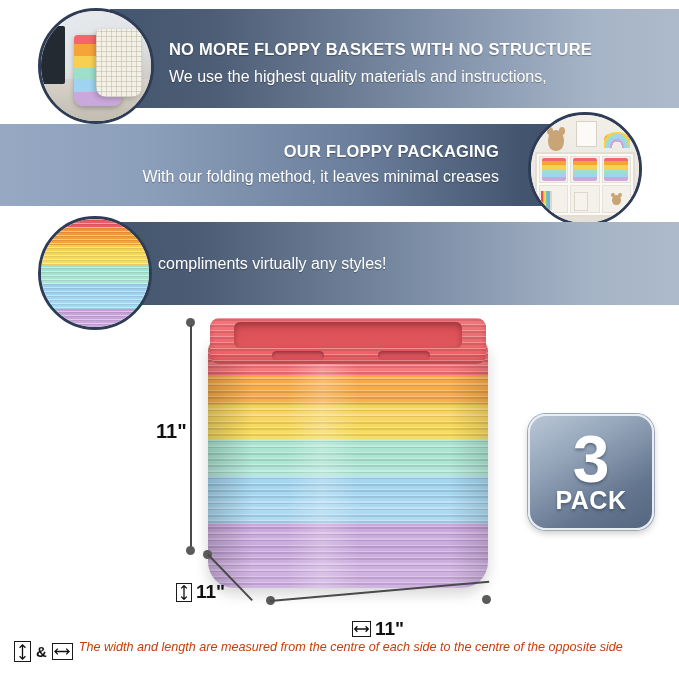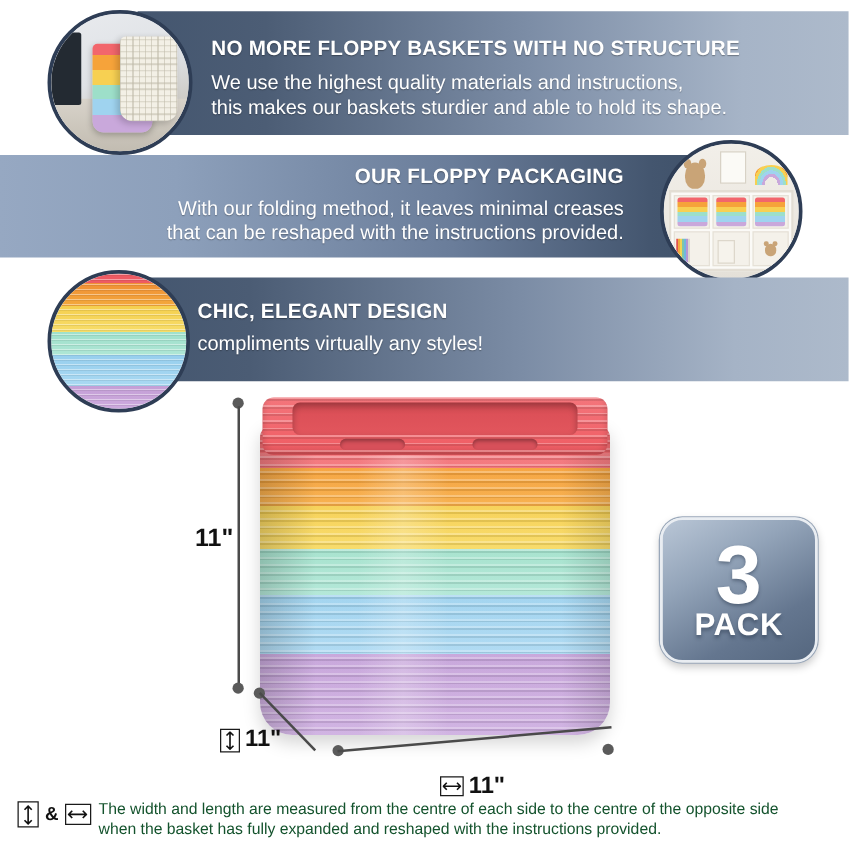--- a/index.html
+++ b/index.html
@@ -174,49 +174,47 @@
     margin-top:1px;text-shadow:0 2px 3px rgba(30,45,65,.45);text-align:center;
   }
 
   
   #footnote{
     position:absolute;left:14px;top:640px;width:655px;
     display:flex;align-items:flex-start;gap:6px;
   }
   #footnote .icons{display:flex;align-items:center;gap:5px;padding-top:1px;}
   #footnote .amp{font-size:15px;font-weight:bold;color:#111;}
-  #footnote .txt{font-size:12.6px;line-height:1.25;color:#14532d;}
+  #footnote .txt{font-size:12.6px;line-height:1.25;color:#c2410c;font-style:italic;}
 </style>
 </head>
 <body>
 
 <div class="stage">
 
   <div class="banner" id="banner1">
     <div class="pad">
       <div class="b-title">NO MORE FLOPPY BASKETS WITH NO STRUCTURE</div>
       <div class="b-body">We use the highest quality materials and instructions,</div>
-      <div class="b-body">this makes our baskets sturdier and able to hold its shape.</div>
     </div>
   </div>
   <div class="photo" id="photo1">
     <div class="inner">
       <div class="p1-bg"></div>
       <div class="p1-floor"></div>
       <div class="p1-dark"></div>
       <div class="p1-basket"></div>
       <div class="p1-blanket"></div>
     </div>
   </div>
 
   <div class="banner" id="banner2">
     <div class="pad">
       <div class="b-title">OUR FLOPPY PACKAGING</div>
       <div class="b-body">With our folding method, it leaves minimal creases</div>
-      <div class="b-body">that can be reshaped with the instructions provided.</div>
     </div>
   </div>
   <div class="photo" id="photo2">
     <div class="inner">
       <div class="p2-bg"></div>
       <div class="p2-bear"></div>
       <div class="p2-frame"></div>
       <div class="p2-rainbow"></div>
       <div class="p2-shelf">
         <div class="p2-cell">
@@ -236,21 +234,20 @@
           </div>
         <div class="p2-cell">
             <div class="p2-bear" style="left:34%;top:34%;width:34%;height:40%"></div>
           </div>
       </div>
     </div>
   </div>
 
   <div class="banner" id="banner3">
     <div class="pad">
-      <div class="b-title">CHIC, ELEGANT DESIGN</div>
       <div class="b-body">compliments virtually any styles!</div>
     </div>
   </div>
   <div class="photo" id="photo3">
     <div class="inner">
       <div class="p3-rope"></div>
       <div class="p3-lines"></div>
     </div>
   </div>
 
@@ -313,17 +310,16 @@
       </span>
       <span class="amp">&amp;</span>
       <span class="arrowbox" style="width:21px;height:17px;">
         <svg width="16" height="9" viewBox="0 0 16 9">
           <path d="M1.2 4.5 L14.8 4.5 M3.8 1.6 L0.9 4.5 L3.8 7.4 M12.2 1.6 L15.1 4.5 L12.2 7.4" stroke="#111" stroke-width="1.3" fill="none"></path>
         </svg>
       </span>
     </div>
     <div class="txt">
       <div>The width and length are measured from the centre of each side to the centre of the opposite side</div>
-      <div>when the basket has fully expanded and reshaped with the instructions provided.</div>
     </div>
   </div>
 
 </div>
 
 </body></html>

